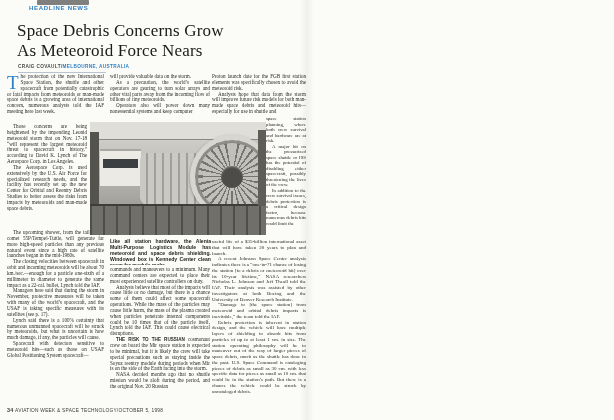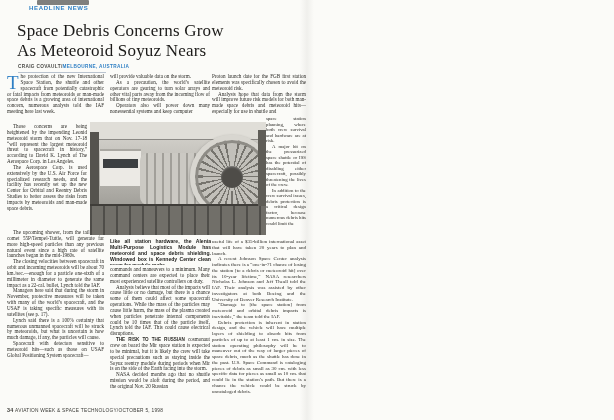--- a/index.html
+++ b/index.html
@@ -55,21 +55,21 @@
 <body>
 
 <div class="page" id="page-left">
 
   <div class="artifact"></div>
 
   <div class="seclabel">HEADLINE NEWS</div>
 
   <div class="headline h1">
     <div>Space Debris Concerns Grow</div>
-    <div>As Meteoroid Soyuz Nears</div>
+    <div>As Meteoroid Force Nears</div>
   </div>
 
   <div class="byline" style="left:18px;top:64px;">
     <span>CRAIG COVAULT/</span><span class="loc">MELBOURNE, AUSTRALIA</span>
   </div>
   <div class="byrule" style="left:18px;top:71.5px;width:88px;"></div>
 
   <div class="tb" style="left:7px;top:74px;width:97px;height:50px;">
     <p class="noind"><span class="dcap">T</span><span>he protection of the new International Space Station, the shuttle and other spacecraft from potentially catastrophic or fatal impacts from meteoroids or man-made space debris is a growing area of international concern, numerous analysts told the IAF meeting here last week.</span></p>
   </div>

